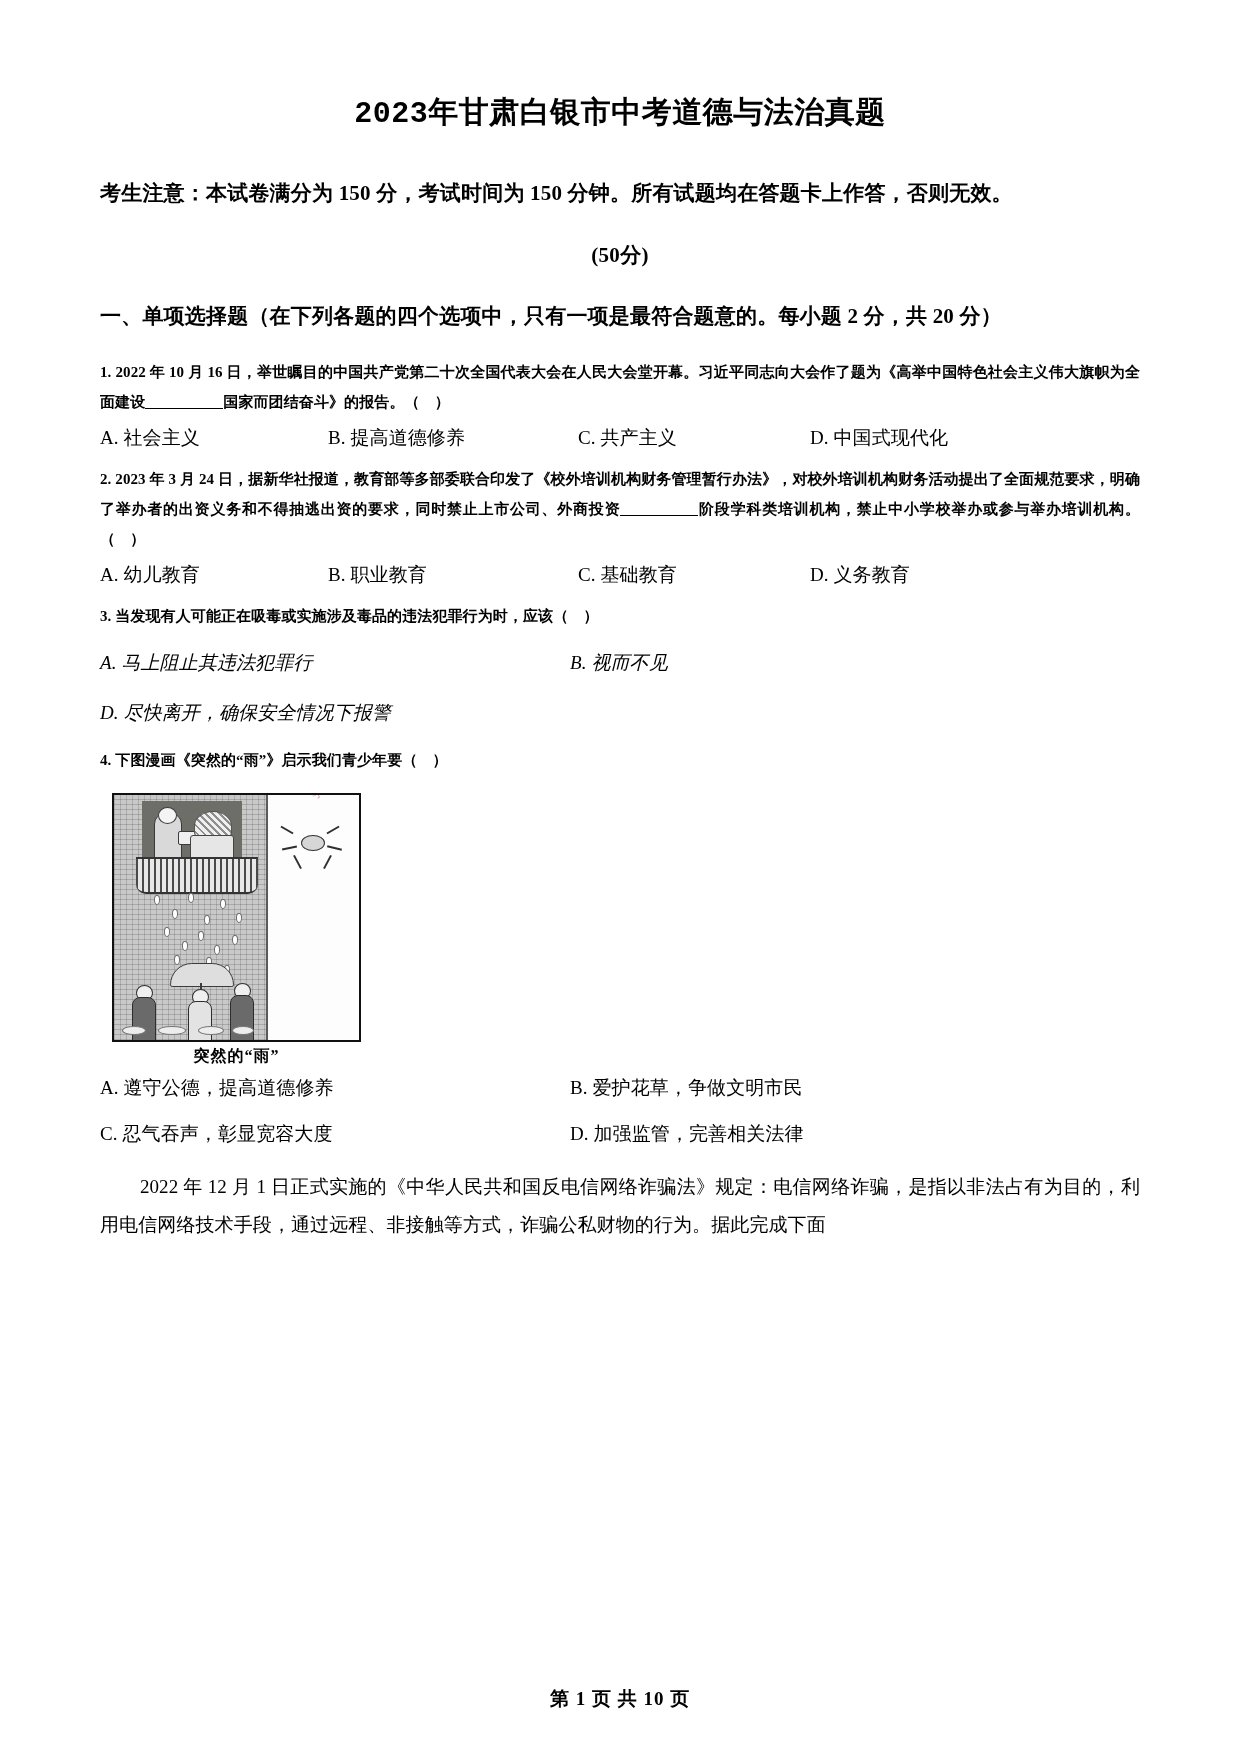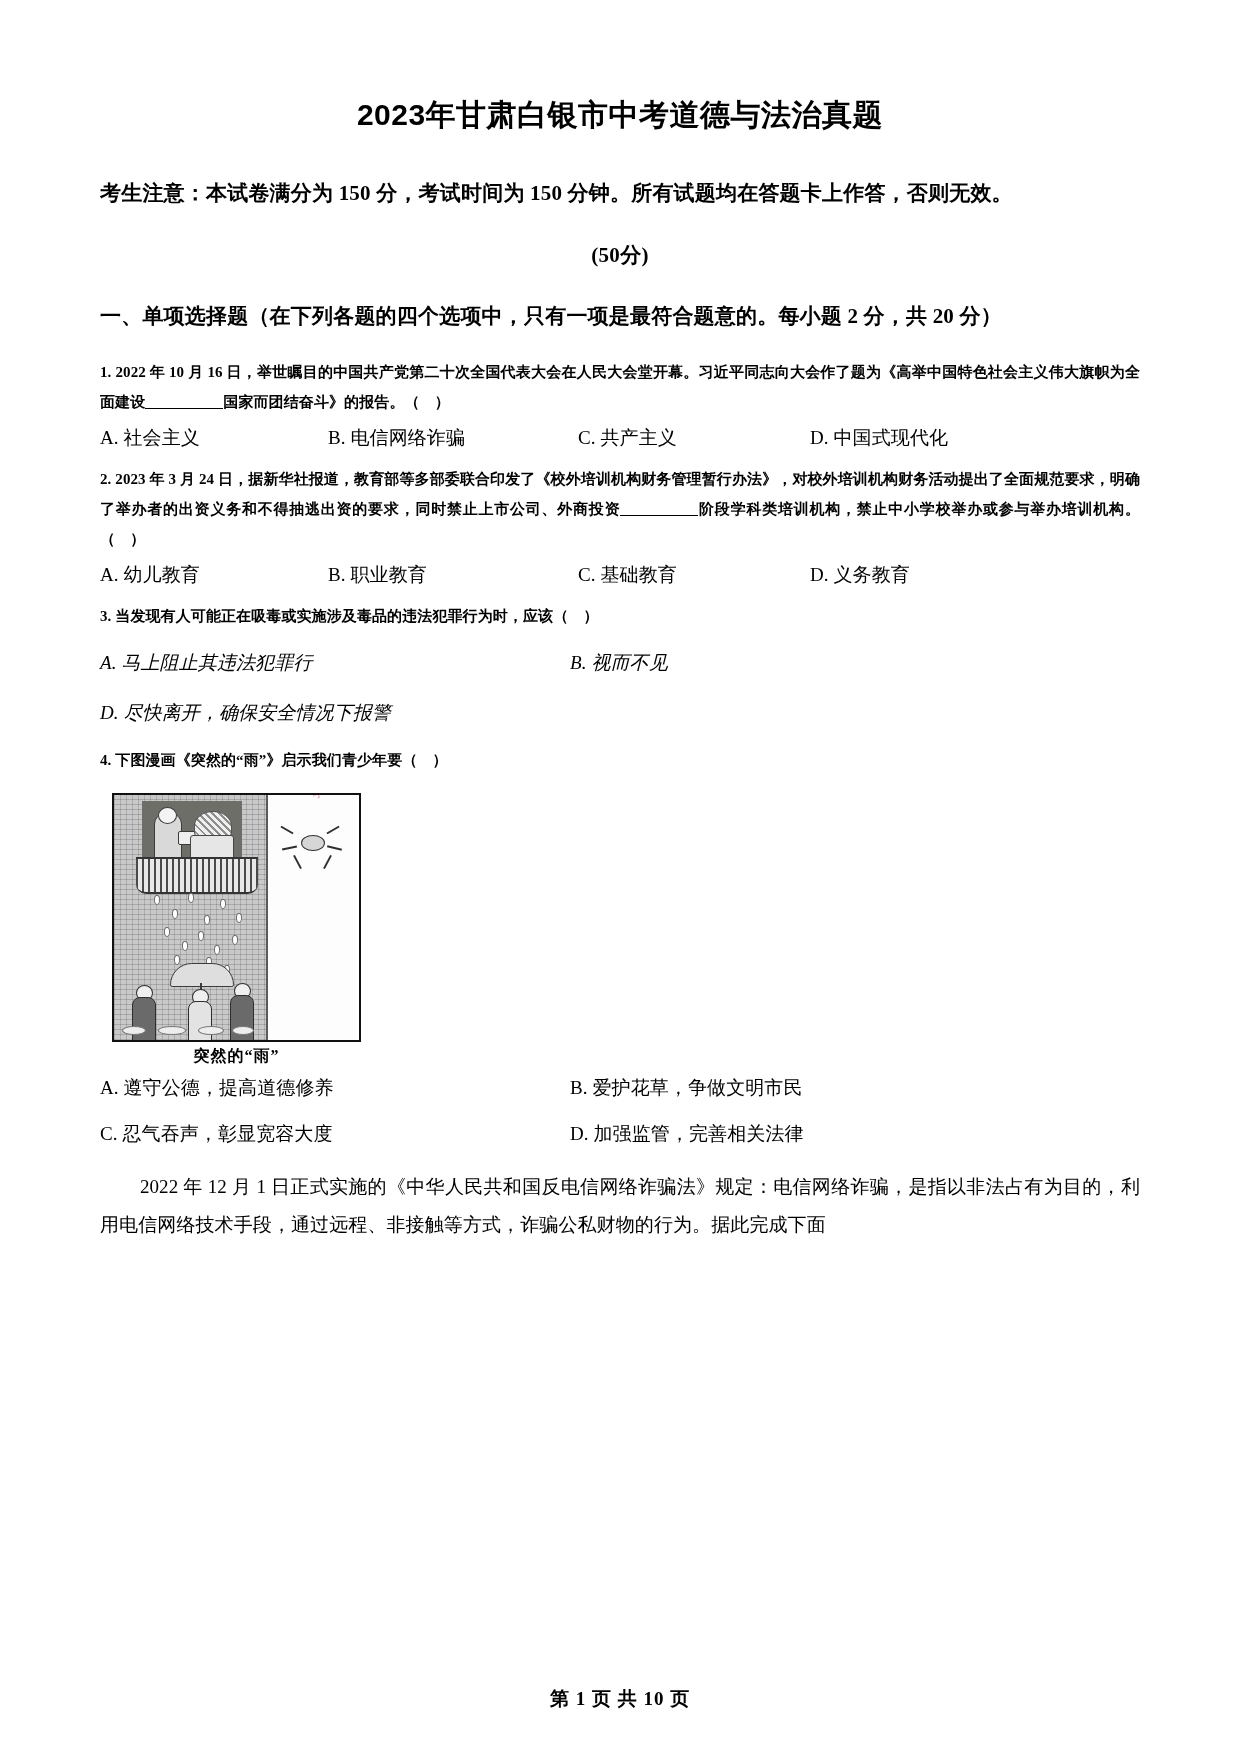--- a/index.html
+++ b/index.html
@@ -23,21 +23,21 @@
     padding: 0 100px;
   }
   .doc-title {
     text-align: center;
     font-size: 30px;
     font-weight: bold;
     margin: 0;
     padding-top: 95px;
     letter-spacing: 0.5px;
     line-height: 1.3;
-    font-family: Liberation Sans, sans-serif;
+    font-family: Liberation Mono, monospace;
   }
   .notice {
     font-size: 21px;
     font-weight: bold;
     line-height: 2.45;
     margin-top: 34px;
     text-align: justify;
     letter-spacing: 0.2px;
   }
   .score-line {
@@ -287,21 +287,21 @@
 
   <div class="score-line">(50分)</div>
 
   <div class="section-head">一、单项选择题（在下列各题的四个选项中，只有一项是最符合题意的。每小题 2 分，共 20 分）</div>
 
   <div class="q-stem">
     <span>1. 2022 年 10 月 16 日，举世瞩目的中国共产党第二十次全国代表大会在人民大会堂开幕。习近平同志向大会作了题为《高举中国特色社会主义伟大旗帜为全面建设</span><span class="blank-ul"></span><span>国家而团结奋斗》的报告。（　）</span>
   </div>
   <div class="opt-row opt-4">
     <span class="opt">A. 社会主义</span>
-    <span class="opt">B. 电信网络诈骗</span>
+    <span class="opt">B. 提高道德修养</span>
     <span class="opt">C. 共产主义</span>
     <span class="opt">D. 中国式现代化</span>
   </div>
 
   <div class="q-stem tight">
     <span>2. 2023 年 3 月 24 日，据新华社报道，教育部等多部委联合印发了《校外培训机构财务管理暂行办法》，对校外培训机构财务活动提出了全面规范要求，明确了举办者的出资义务和不得抽逃出资的要求，同时禁止上市公司、外商投资</span><span class="blank-ul"></span><span>阶段学科类培训机构，禁止中小学校举办或参与举办培训机构。（　）</span>
   </div>
   <div class="opt-row opt-4">
     <span class="opt">A. 幼儿教育</span>
     <span class="opt">B. 职业教育</span>

